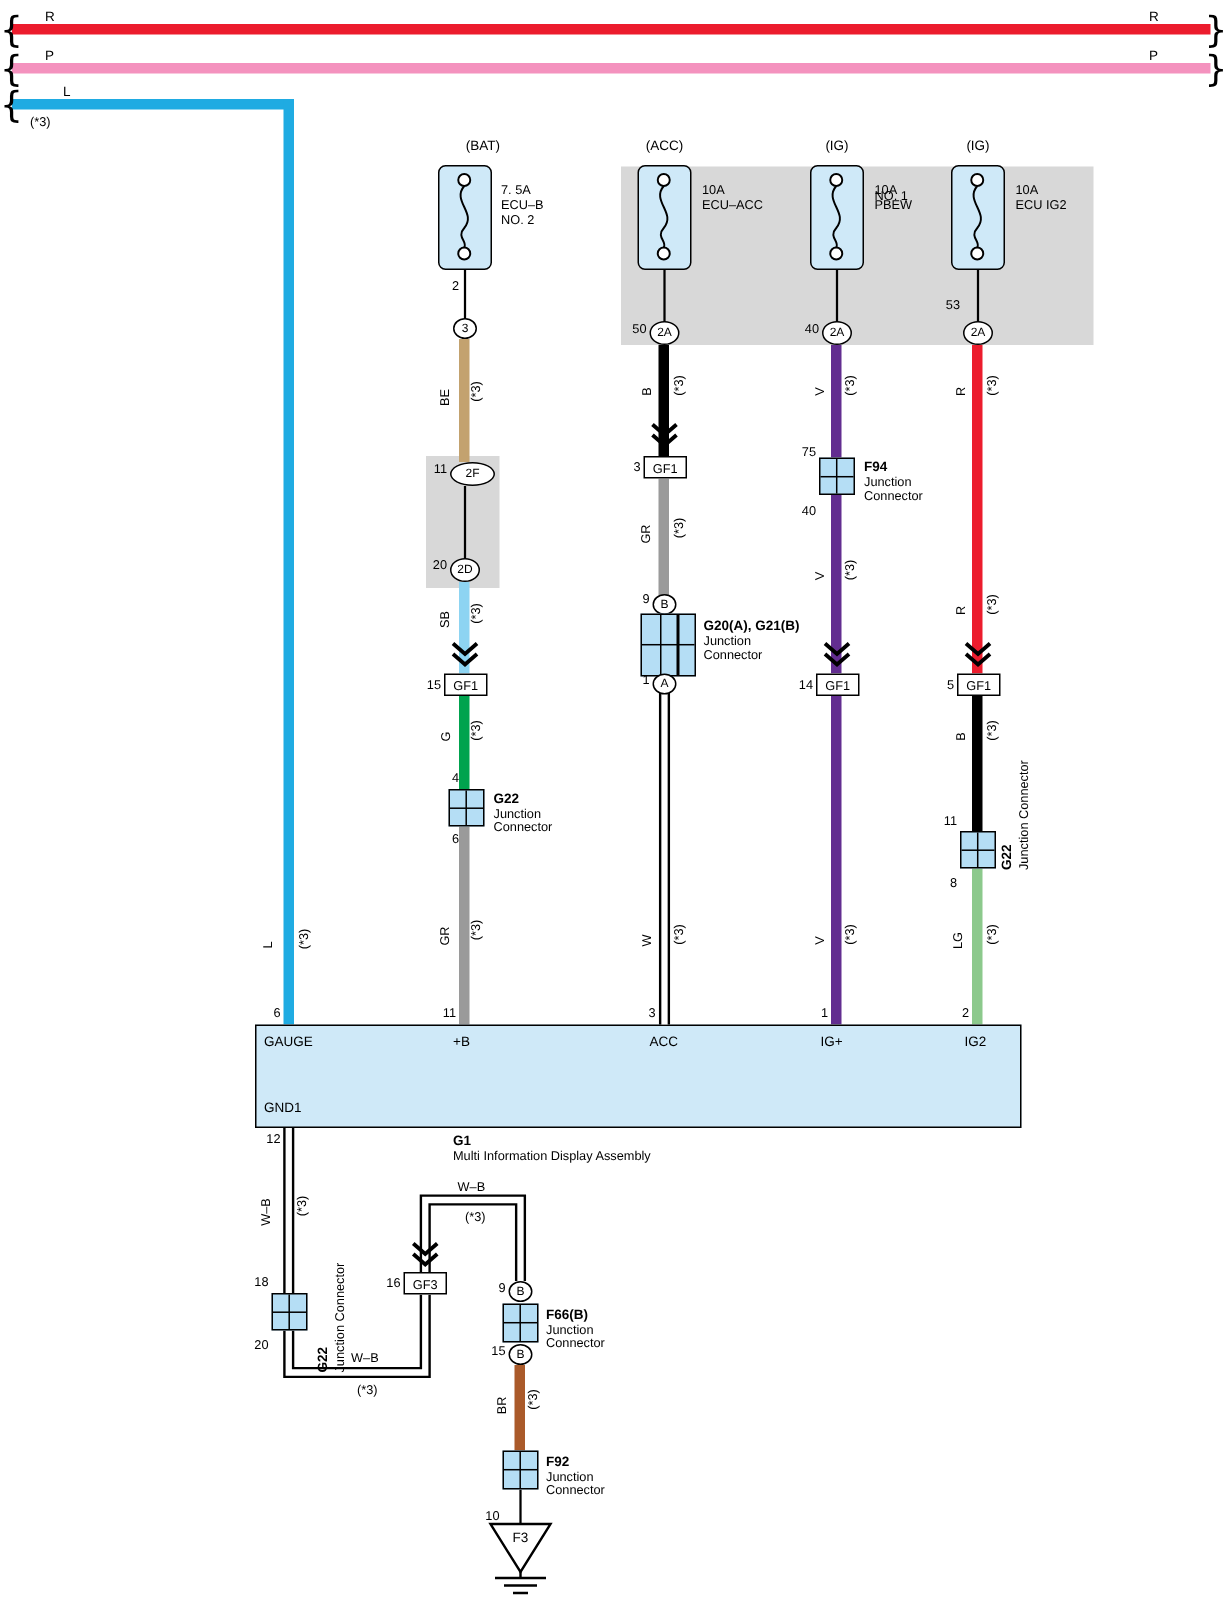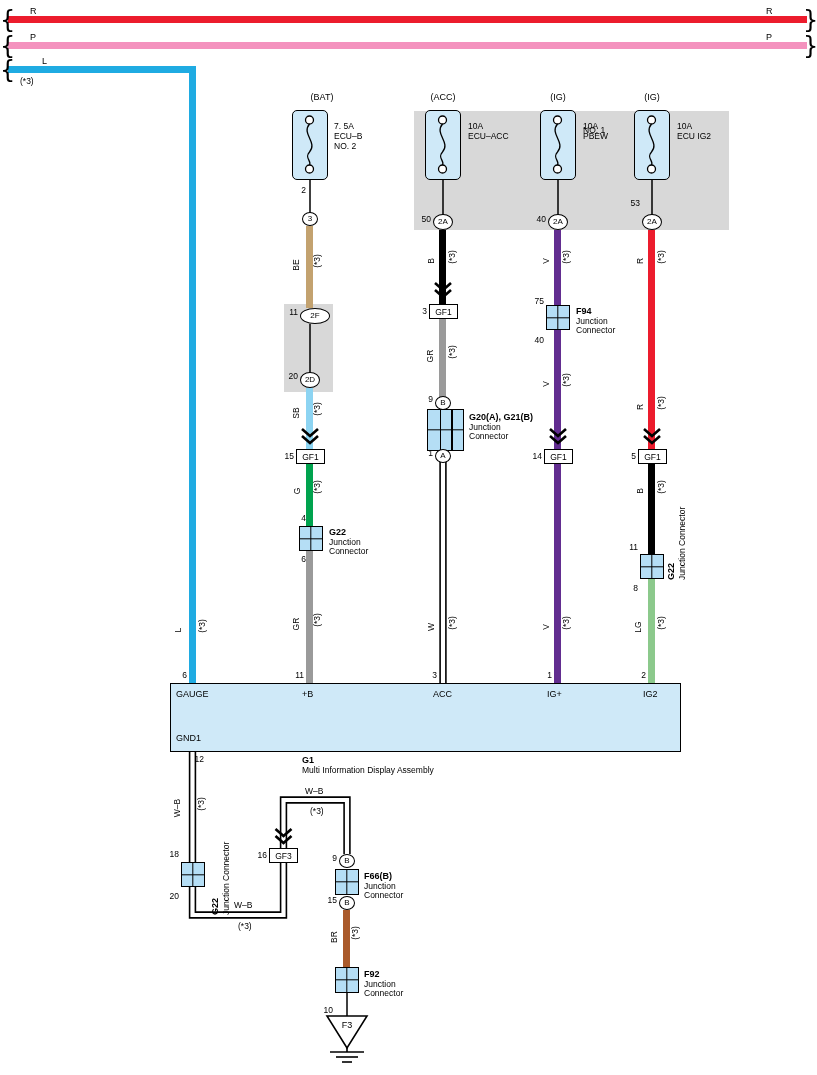--- a/index.html
+++ b/index.html
@@ -280,21 +280,21 @@
   <div class="vlbl" style="left:648px;top:618px">(*3)</div>
   <div class="pin" style="left:628px;top:671px">2</div>
   <div class="lbl" style="left:643px;top:689px">IG2</div>
 
   <div class="vlbl" style="left:165px;top:625px">L</div>
   <div class="vlbl" style="left:189px;top:621px">(*3)</div>
   <div class="pin" style="left:169px;top:671px">6</div>
   <div class="lbl" style="left:176px;top:689px">GAUGE</div>
 
   <div class="lbl" style="left:176px;top:733px">GND1</div>
-  <div class="pin" style="left:186px;top:755px">12</div>
+  <div class="pin" style="left:169px;top:755px">12</div>
   <div class="lbl b" style="left:302px;top:755px">G1</div>
   <div class="lbl s" style="left:302px;top:765px">Multi Information Display Assembly</div>
 
   <div class="vlbl" style="left:164px;top:803px">W–B</div>
   <div class="vlbl" style="left:188px;top:799px">(*3)</div>
   <div class="pin" style="left:161px;top:850px">18</div>
   <div class="jcbox" style="left:181px;top:862px;width:24px;height:25px">
     <i class="h"></i>
       <i class="v"></i>
   </div>

